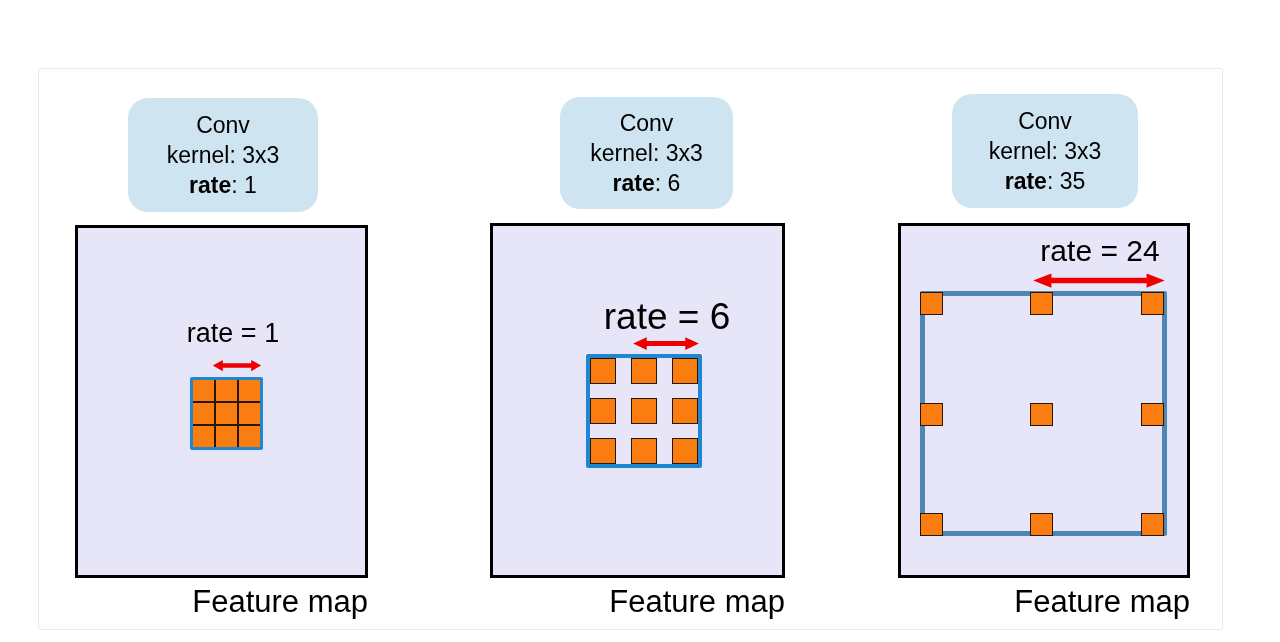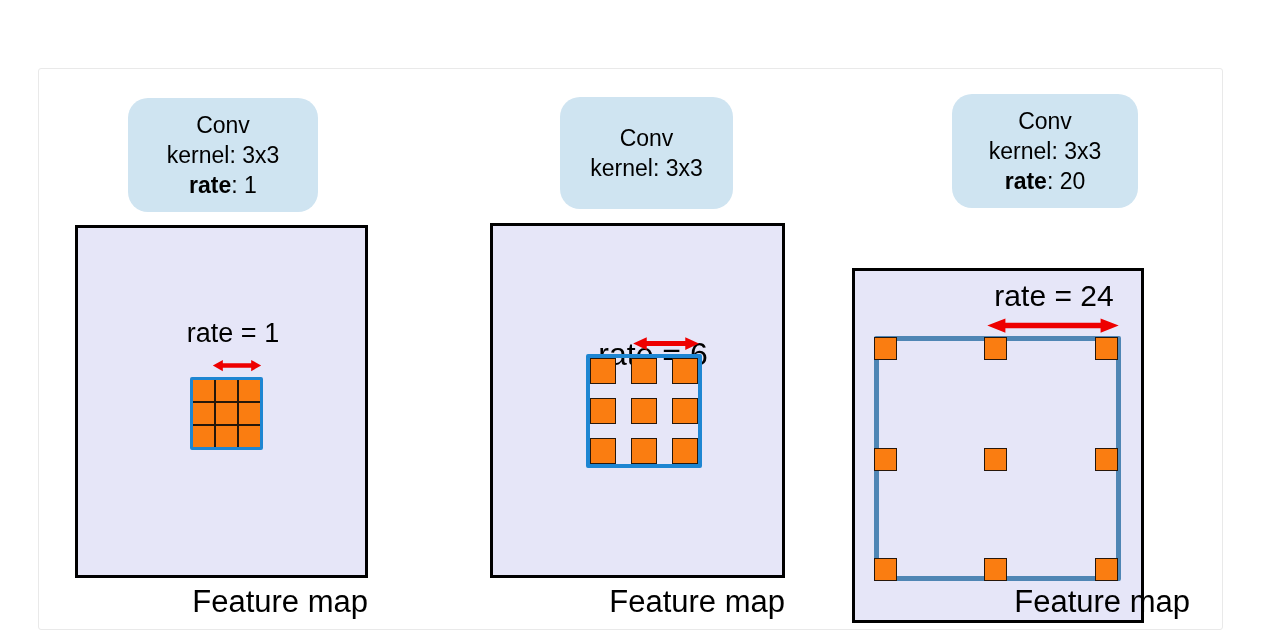--- a/index.html
+++ b/index.html
@@ -73,48 +73,49 @@
       <div class="cell"></div>
       <div class="cell"></div>
       <div class="cell"></div>
     </div>
   </div>
   <div class="caption" style="left:75px;top:584px;width:293px;">Feature map</div>
 
   <div class="conv-label" style="left:560px;top:97px;width:173px;height:112px;">
     <div>Conv</div>
     <div>kernel: 3x3</div>
+    <div><b>rate</b><span>: 6</span></div>
   </div>
 
   <div class="fmap" style="left:490px;top:223px;width:295px;height:355px;">
-    <div class="rate-note" style="left:160px;top:70px;font-size:32px;margin-top:40px;">rate = 6</div>
+    <div class="rate-note" style="left:174px;top:70px;font-size:37px;">rate = 6</div>
     <svg class="arrow" style="left:139px;top:109px;" width="68" height="17" viewBox="0 0 120 24" preserveAspectRatio="none">
       <path d="M2,12 L26,3 L26,8.5 L94,8.5 L94,3 L118,12 L94,21 L94,15.5 L26,15.5 L26,21 Z"></path>
     </svg>
     <div class="koutline k2" style="left:93px;top:128px;width:116px;height:114px;">
       <div class="ksq" style="left:0px;top:0px;"></div>
       <div class="ksq" style="left:41px;top:0px;"></div>
       <div class="ksq" style="left:82px;top:0px;"></div>
       <div class="ksq" style="left:0px;top:40px;"></div>
       <div class="ksq" style="left:41px;top:40px;"></div>
       <div class="ksq" style="left:82px;top:40px;"></div>
       <div class="ksq" style="left:0px;top:80px;"></div>
       <div class="ksq" style="left:41px;top:80px;"></div>
       <div class="ksq" style="left:82px;top:80px;"></div>
     </div>
   </div>
   <div class="caption" style="left:490px;top:584px;width:295px;">Feature map</div>
 
   <div class="conv-label" style="left:952px;top:94px;width:186px;height:114px;">
     <div>Conv</div>
     <div>kernel: 3x3</div>
-    <div><b>rate</b><span>: 20</span></div>
+    <div><b>rate</b><span>: 35</span></div>
   </div>
 
-  <div class="fmap" style="left:852px;top:223px;width:292px;height:355px;margin-top:45px;">
+  <div class="fmap" style="left:898px;top:223px;width:292px;height:355px;">
     <div class="rate-note" style="left:199px;top:8px;font-size:30px;">rate = 24</div>
     <svg class="arrow" style="left:130px;top:45px;" width="136" height="19" viewBox="0 0 120 24" preserveAspectRatio="none">
       <path d="M2,12 L18,3 L18,8.5 L102,8.5 L102,3 L118,12 L102,21 L102,15.5 L18,15.5 L18,21 Z"></path>
     </svg>
     <div class="koutline k3" style="left:19px;top:65px;width:247px;height:245px;">
       <div class="ksq" style="left:-5px;top:-4px;"></div>
       <div class="ksq" style="left:105px;top:-4px;"></div>
       <div class="ksq" style="left:216px;top:-4px;"></div>
       <div class="ksq" style="left:-5px;top:107px;"></div>
       <div class="ksq" style="left:105px;top:107px;"></div>

